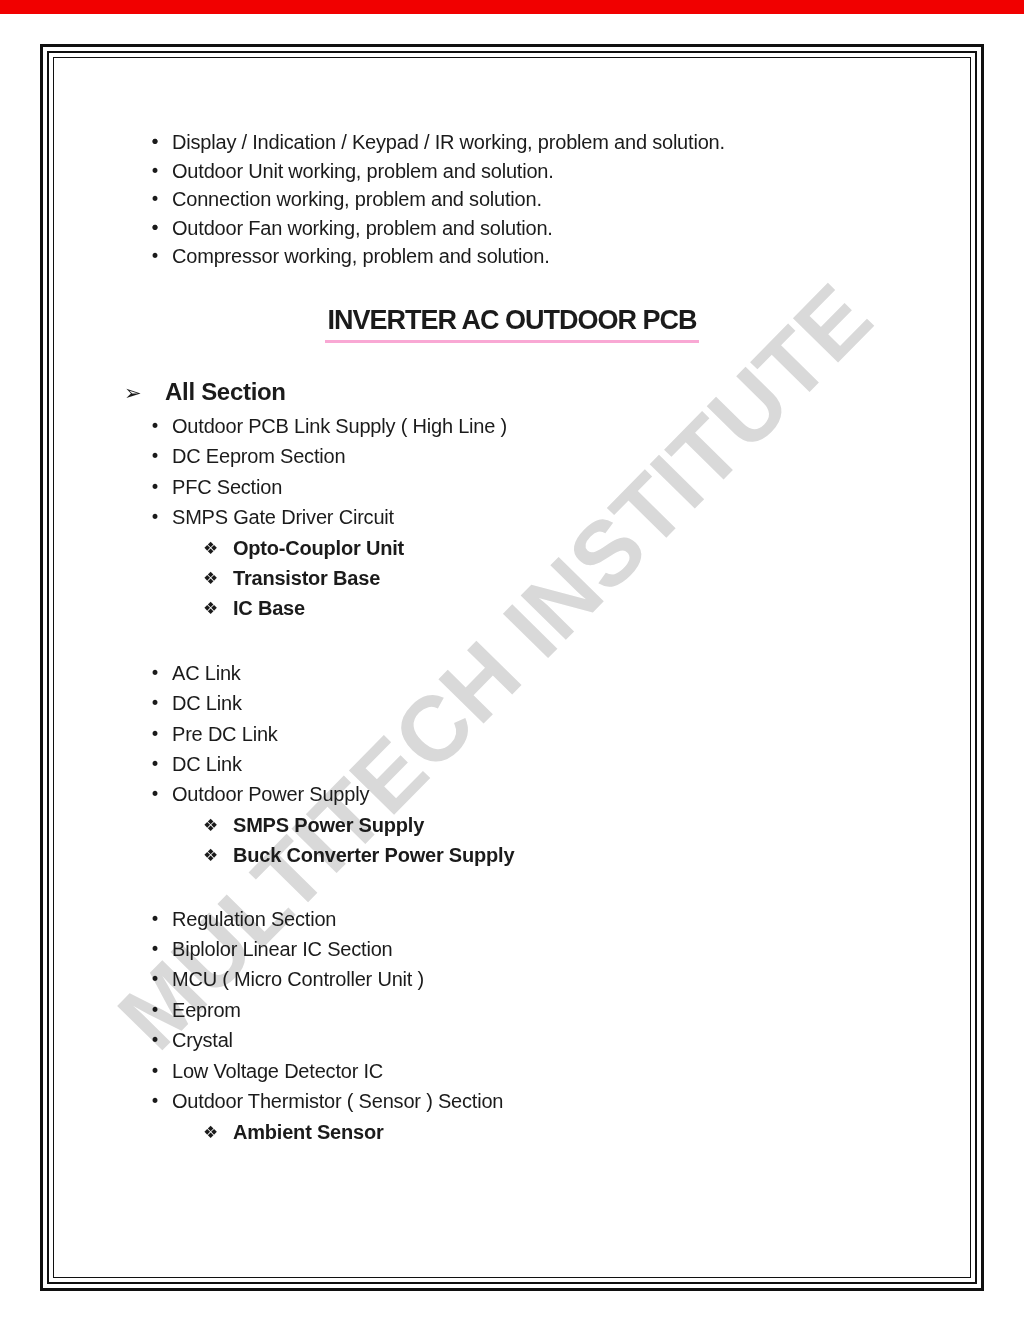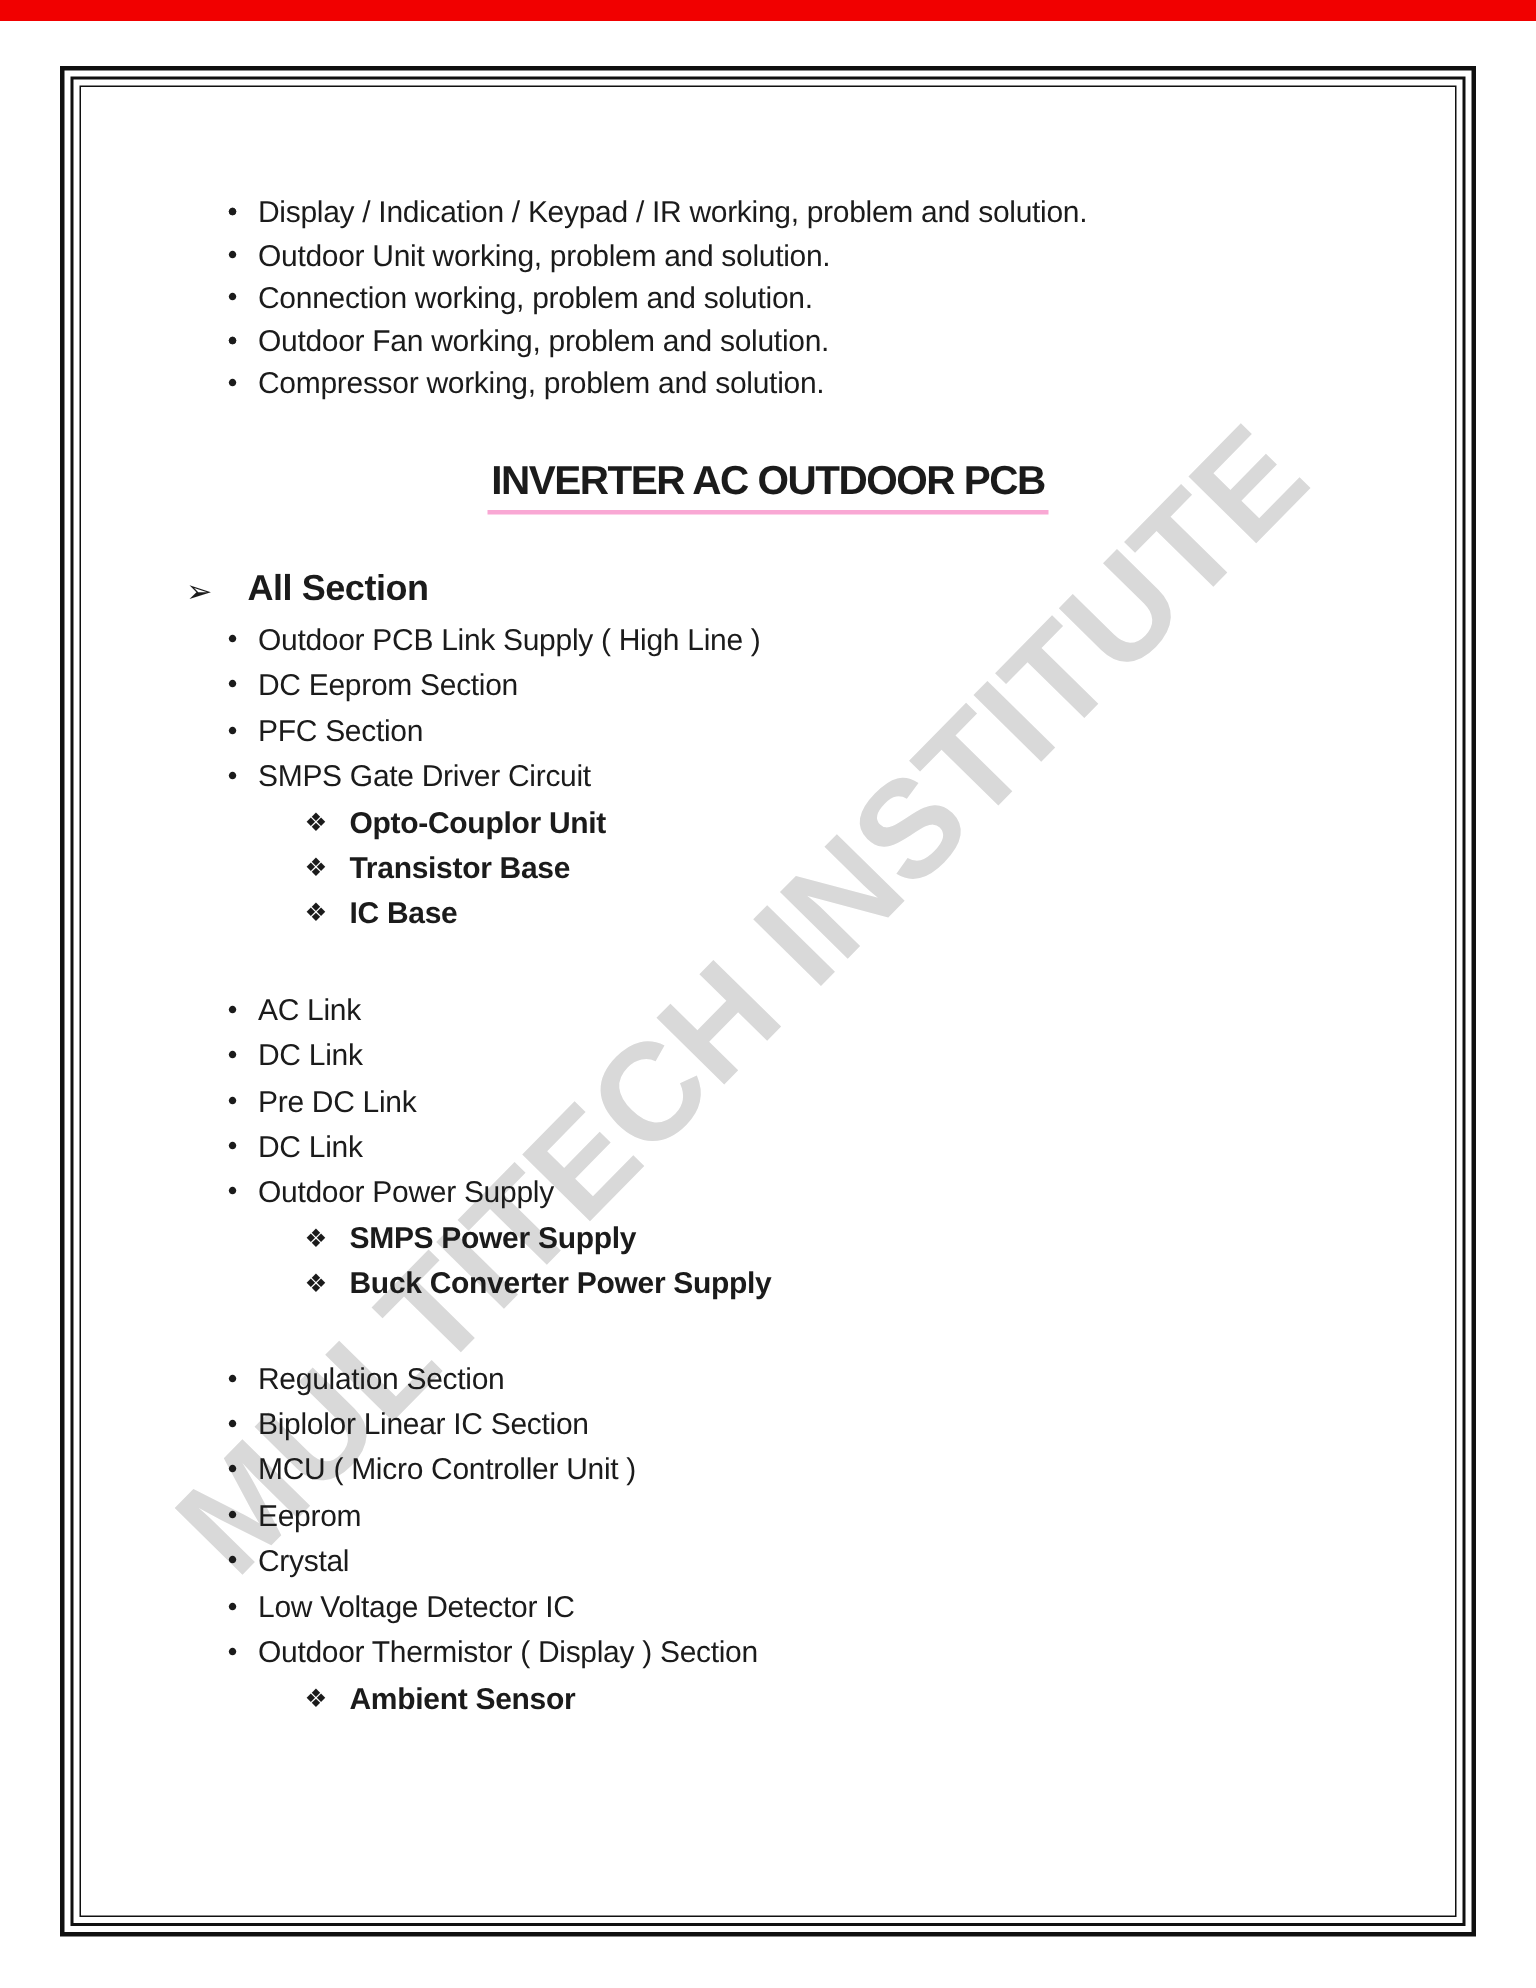--- a/index.html
+++ b/index.html
@@ -87,20 +87,20 @@
           <div class="row sub"><span class="dia">❖</span><span>Buck Converter Power Supply</span></div>
         </div>
 
         <div class="gap-c">
           <div class="row"><span class="dot">•</span><span>Regulation Section</span></div>
           <div class="row"><span class="dot">•</span><span>Biplolor Linear IC Section</span></div>
           <div class="row"><span class="dot">•</span><span>MCU ( Micro Controller Unit )</span></div>
           <div class="row"><span class="dot">•</span><span>Eeprom</span></div>
           <div class="row"><span class="dot">•</span><span>Crystal</span></div>
           <div class="row"><span class="dot">•</span><span>Low Voltage Detector IC</span></div>
-          <div class="row"><span class="dot">•</span><span>Outdoor Thermistor ( Display ) Section</span></div>
+          <div class="row"><span class="dot">•</span><span>Outdoor Thermistor ( Sensor ) Section</span></div>
           <div class="row sub"><span class="dia">❖</span><span>Ambient Sensor</span></div>
         </div>
 
       </div>
     </div>
   </div>
 </div>
 
 </body></html>

